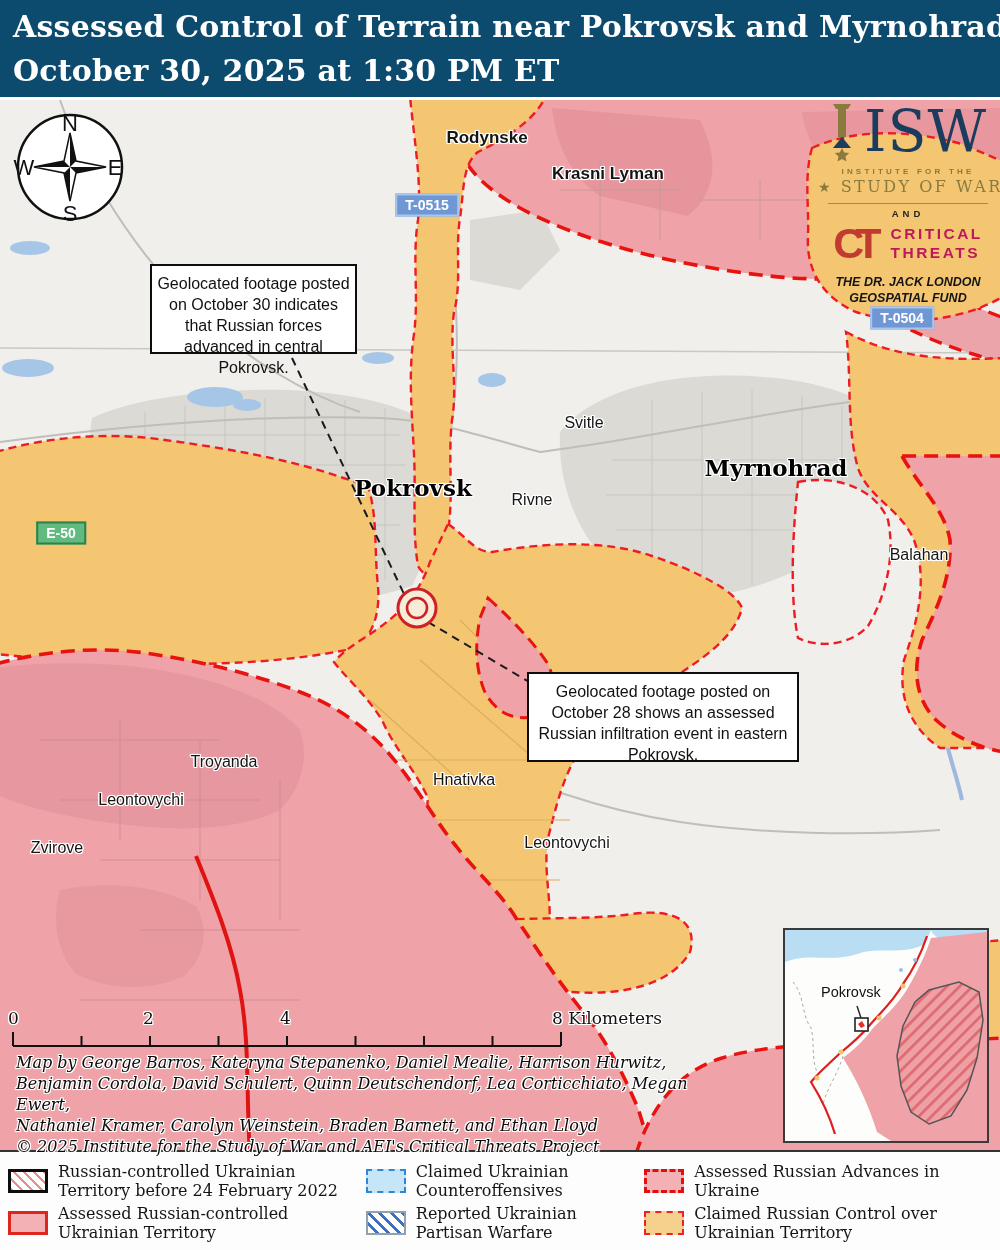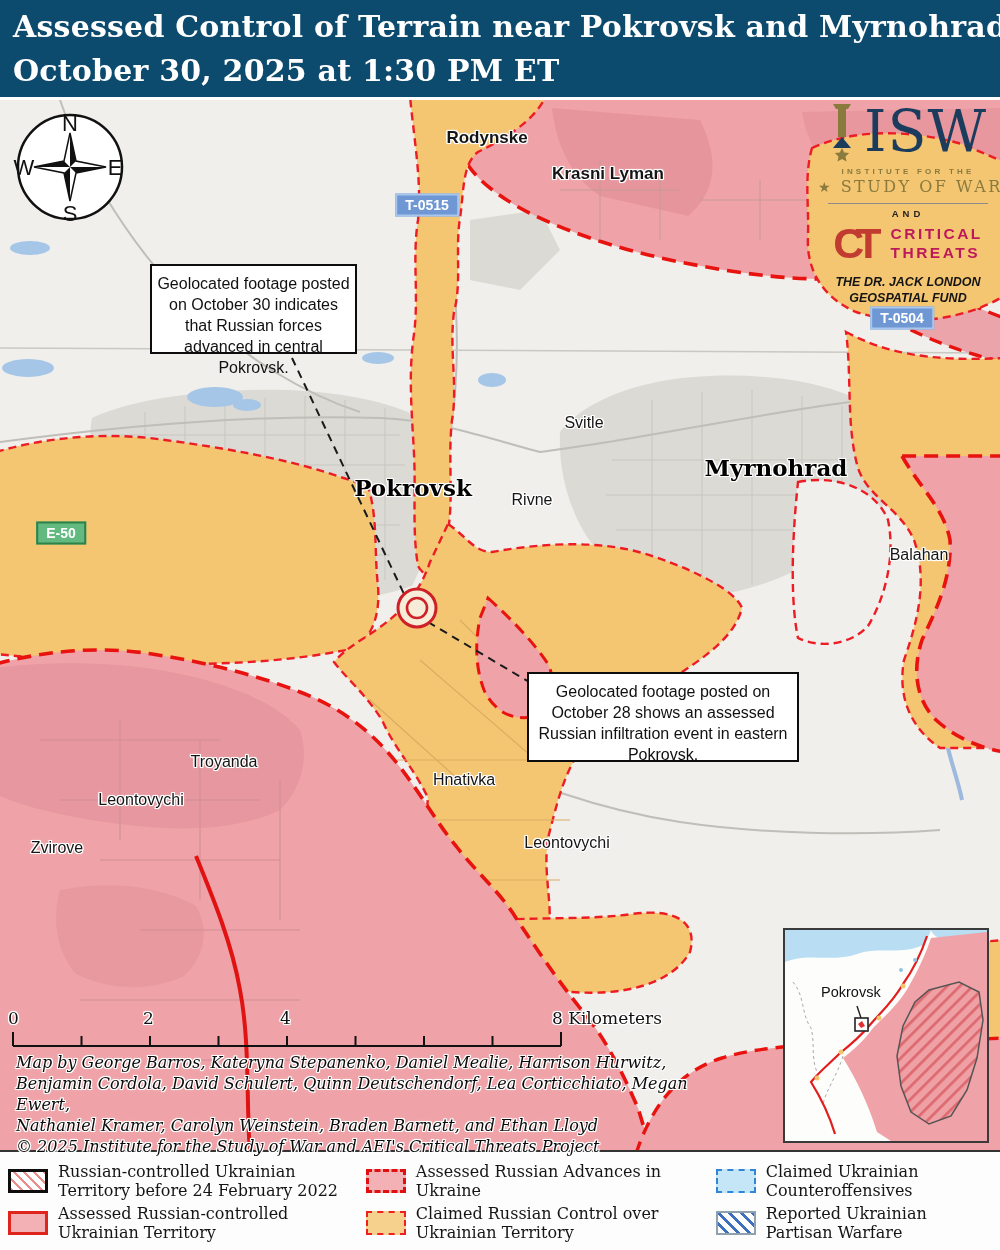--- a/index.html
+++ b/index.html
@@ -330,35 +330,35 @@
     <div class="leg-col leg-col1">
       <div class="leg-item">
         <span class="sw sw-prewar"></span>
         <span class="txt">Russian-controlled Ukrainian Territory before 24 February 2022</span>
       </div>
       <div class="leg-item">
         <span class="sw sw-assessed"></span>
         <span class="txt">Assessed Russian-controlled Ukrainian Territory</span>
       </div>
     </div>
+    <div class="leg-col leg-col3">
+      <div class="leg-item">
+        <span class="sw sw-counter"></span>
+        <span class="txt">Claimed Ukrainian Counteroffensives</span>
+      </div>
+      <div class="leg-item">
+        <span class="sw sw-partisan"></span>
+        <span class="txt">Reported Ukrainian Partisan Warfare</span>
+      </div>
+    </div>
     <div class="leg-col leg-col2">
       <div class="leg-item">
         <span class="sw sw-advances"></span>
         <span class="txt">Assessed Russian Advances in Ukraine</span>
       </div>
       <div class="leg-item">
         <span class="sw sw-claimed"></span>
         <span class="txt">Claimed Russian Control over Ukrainian Territory</span>
       </div>
     </div>
-    <div class="leg-col leg-col3">
-      <div class="leg-item">
-        <span class="sw sw-counter"></span>
-        <span class="txt">Claimed Ukrainian Counteroffensives</span>
-      </div>
-      <div class="leg-item">
-        <span class="sw sw-partisan"></span>
-        <span class="txt">Reported Ukrainian Partisan Warfare</span>
-      </div>
-    </div>
   </footer>
 
 </div>
 
 </body></html>

